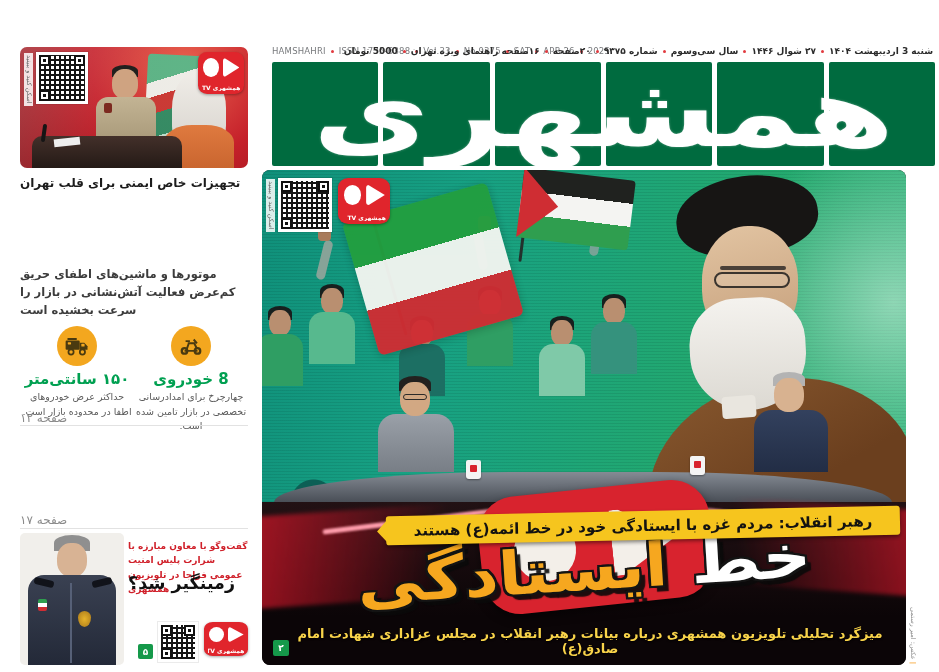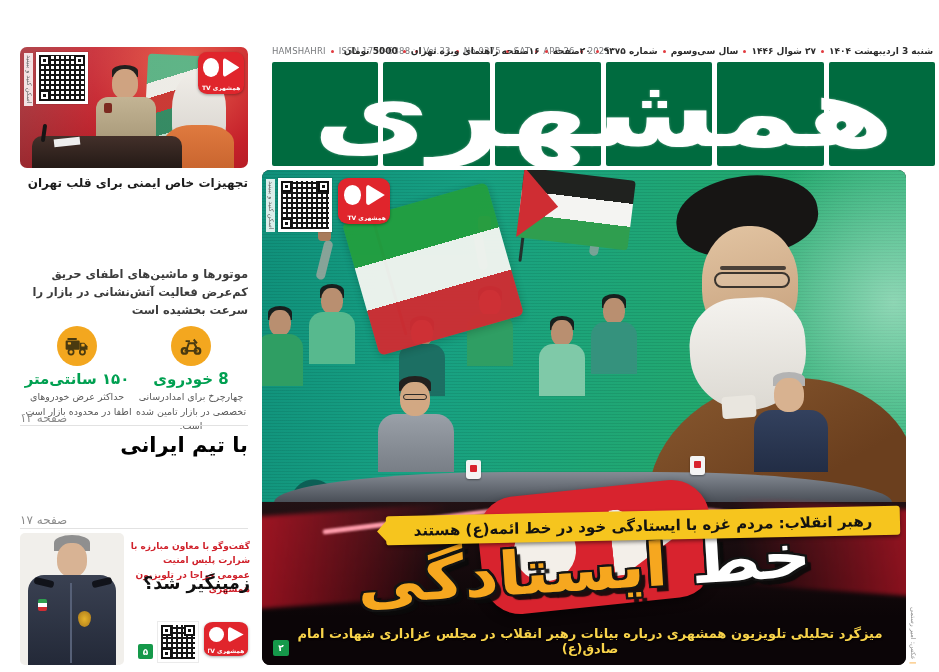--- a/index.html
+++ b/index.html
@@ -27,21 +27,21 @@
 
   
   .tvlogo{position:absolute;background:#e0252c;border-radius:20%;box-shadow:0 1px 3px rgba(0,0,0,.35);}
   .tvlogo .o{position:absolute;left:11%;top:15%;width:34%;height:44%;background:#fff;border-radius:50%;}
   .tvlogo .p{position:absolute;right:10%;top:15%;width:36%;height:44%;background:#fff;clip-path:polygon(0 0,12% 0,100% 50%,12% 100%,0 100%);border-radius:3px;}
   .tvlogo .t{position:absolute;left:8%;right:8%;bottom:6%;color:#fff;font-size:6px;font-weight:bold;text-align:right;direction:rtl;line-height:1;white-space:nowrap;overflow:hidden;}
 
   .vlabel{position:absolute;writing-mode:vertical-rl;font-size:6.5px;color:#666;background:rgba(255,255,255,.85);padding:2px 1px;line-height:1.1;direction:rtl;}
 
   
-  .lcol-text{direction:rtl;text-align:right;}
+  .lcol-text{direction:rtl;text-align:left;}
   .photoA{position:absolute;left:20px;top:47px;width:228px;height:121px;border-radius:7px;overflow:hidden;background:radial-gradient(circle at 72% 18%,#ea6450,#c5202a 48%,#8d1118 100%);}
   .photoA .streak{position:absolute;left:-30px;top:-40px;width:210px;height:220px;background:linear-gradient(115deg,rgba(255,255,255,.28),rgba(255,255,255,0) 60%);transform:rotate(9deg);}
   .photoA .painting{position:absolute;right:40px;top:8px;width:62px;height:86px;border-radius:4px;transform:rotate(3deg);opacity:.95;background:linear-gradient(160deg,#58b98a 0 28%,#eef4ef 28% 42%,#c93a35 42% 58%,#2e8f66 58% 80%,#bfe3d2 80%);}
   .photoA .desk{position:absolute;left:12px;bottom:0;width:150px;height:32px;background:linear-gradient(#43302a,#241a16);border-radius:10px 10px 0 0;}
   .photoA .paper{position:absolute;left:34px;bottom:22px;width:26px;height:8px;background:#eee;transform:rotate(-6deg);}
   .photoA .mic{position:absolute;left:22px;bottom:26px;width:4px;height:18px;background:#151515;border-radius:2px;transform:rotate(8deg);}
   .photoA .officer-head{position:absolute;left:92px;top:22px;width:26px;height:30px;background:#cfa381;border-radius:45%;}
   .photoA .officer-hair{position:absolute;left:92px;top:18px;width:26px;height:12px;background:#21201e;border-radius:50% 50% 0 0;}
   .photoA .officer-body{position:absolute;left:76px;top:50px;width:60px;height:44px;background:linear-gradient(#c3b494,#a99a7a);border-radius:12px 12px 0 0;}
   .photoA .officer-badge{position:absolute;left:84px;top:56px;width:8px;height:10px;background:#7c2a20;border-radius:2px;}
@@ -255,21 +255,20 @@
         </svg>
       </div>
       <div class="val">۱۵۰ سانتی‌متر</div>
       <div class="desc">حداکثر عرض خودروهای اطفا در محدوده بازار است.</div>
     </div>
   </div>
   <div class="pageref" style="top:411px;">صفحه ۱۲</div>
   <div class="divider" style="top:425px;"></div>
 
   <div class="head-b lcol-text">
-    <div>با تیم ایرانی</div>
   </div>
   <div class="pageref" style="top:513px;">صفحه ۱۷</div>
   <div class="divider" style="top:528px;"></div>
 
   <div class="photoC">
     <div class="hair"></div>
     <div class="face"></div>
     <div class="body"></div>
     <div class="ep1"></div>
     <div class="ep2"></div>

